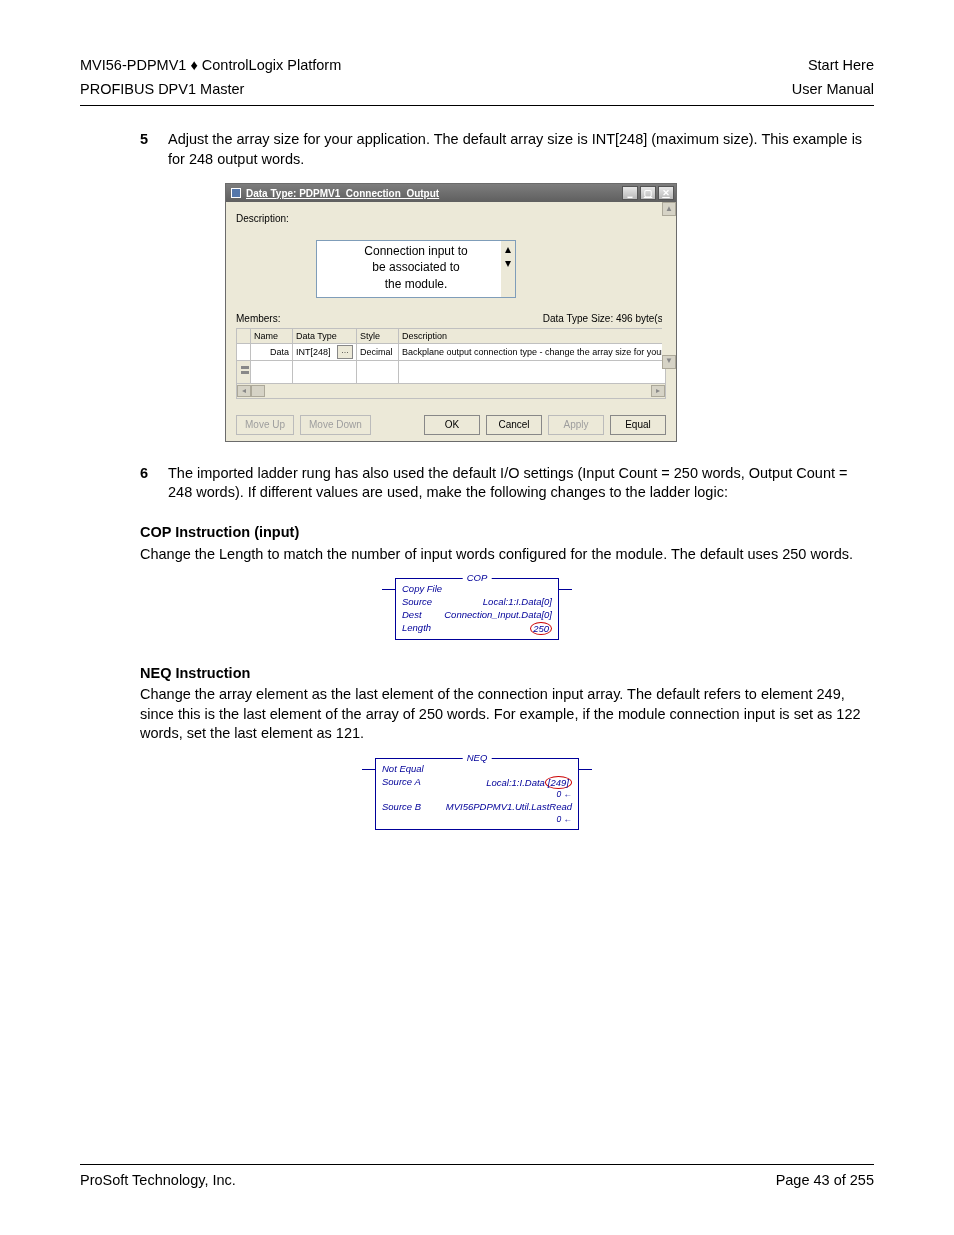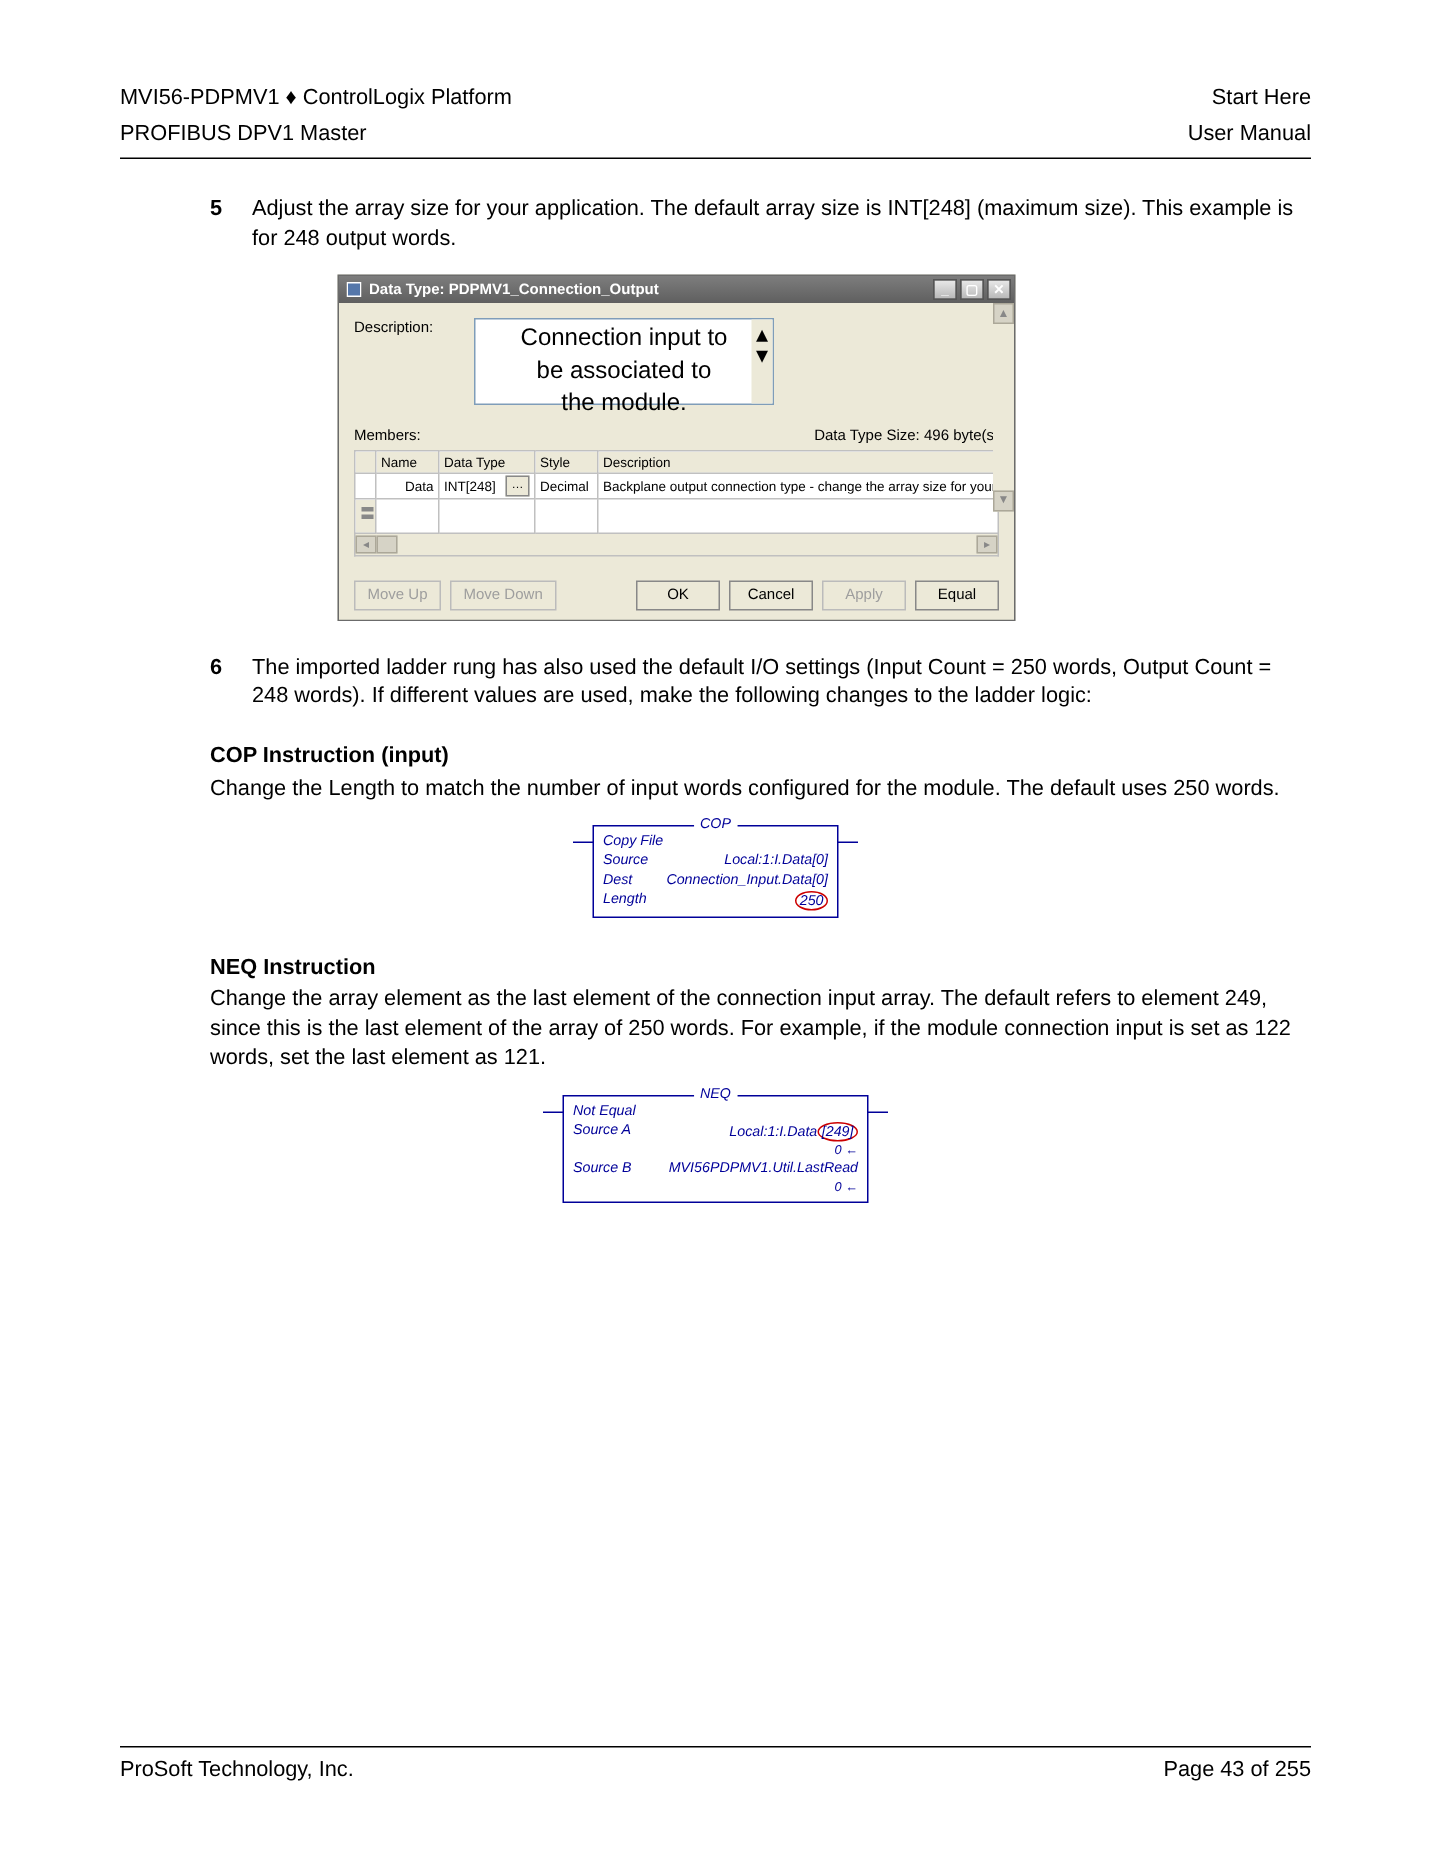--- a/index.html
+++ b/index.html
@@ -43,20 +43,21 @@
     background: #ece9d8;
     color: #000;
   }
   .titlebar {
     height: 18px;
     background: linear-gradient(#7d7d7d,#5f5f5f);
     color: #fff;
     display: flex;
     align-items: center;
     padding: 0 2px 0 4px;
+    text-decoration: underline;
   }
   .titlebar .win-icon {
     width: 12px; height: 12px; margin-right: 4px;
     display: inline-flex; align-items: center; justify-content: center;
   }
   .titlebar .title { font-weight: bold; font-size: 10px; flex: 1; }
   .titlebar .winbtn {
     width: 16px; height: 14px; margin-left: 2px;
     background: linear-gradient(#e8e8e8,#b8b8b8);
     border: 1px solid #555;
@@ -85,23 +86,24 @@
   .row { display: flex; align-items: flex-start; margin-bottom: 10px; }
   .lbl { width: 80px; }
   .txt-input {
     background: #fff; border: 1px solid #7f9db9;
     padding: 1px 3px; height: 14px; width: 220px;
     font-size: 10px; font-family: Tahoma, Arial, sans-serif;
   }
   .txtarea {
     background: #fff; border: 1px solid #7f9db9;
     width: 200px; height: 58px; padding: 2px 14px;
-    font-size: 16px; text-align: center;
+    font-size: 12px; text-align: center;
     box-sizing: border-box;
     position: relative;
+    margin-top: 28px;
   }
   .txtarea .mini-sb {
     position: absolute; right: 0; top: 0; bottom: 0; width: 14px;
     background: #ece9d8;
   }
   .txtarea .mini-sb .sbtn { width:14px; height:14px; }
   .members-head {
     display: flex; justify-content: space-between;
     margin: 14px 0 2px 0;
   }

